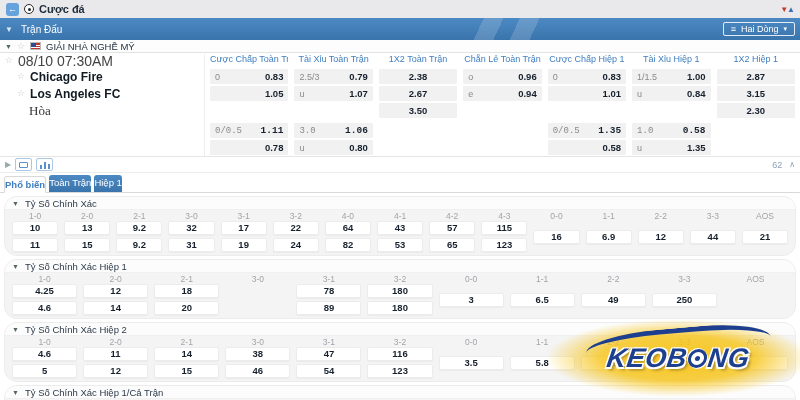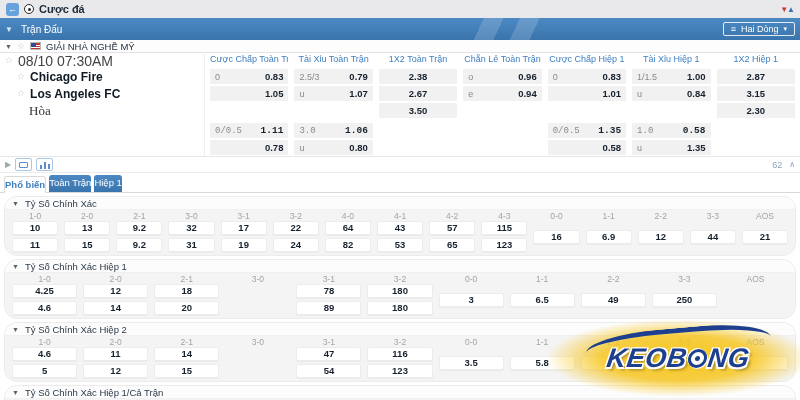--- a/index.html
+++ b/index.html
@@ -529,20 +529,24 @@
         </div>
         <div class="score-col">
           <div class="score-label">2-1</div>
           <div class="score-cells">
             <div class="score-cell">14</div>
             <div class="score-cell">15</div>
           </div>
         </div>
         <div class="score-col">
           <div class="score-label">3-0</div>
+          <div class="score-cells">
+            <div class="score-cell">38</div>
+            <div class="score-cell">46</div>
+          </div>
         </div>
         <div class="score-col">
           <div class="score-label">3-1</div>
           <div class="score-cells">
             <div class="score-cell">47</div>
             <div class="score-cell">54</div>
           </div>
         </div>
         <div class="score-col">
           <div class="score-label">3-2</div>

